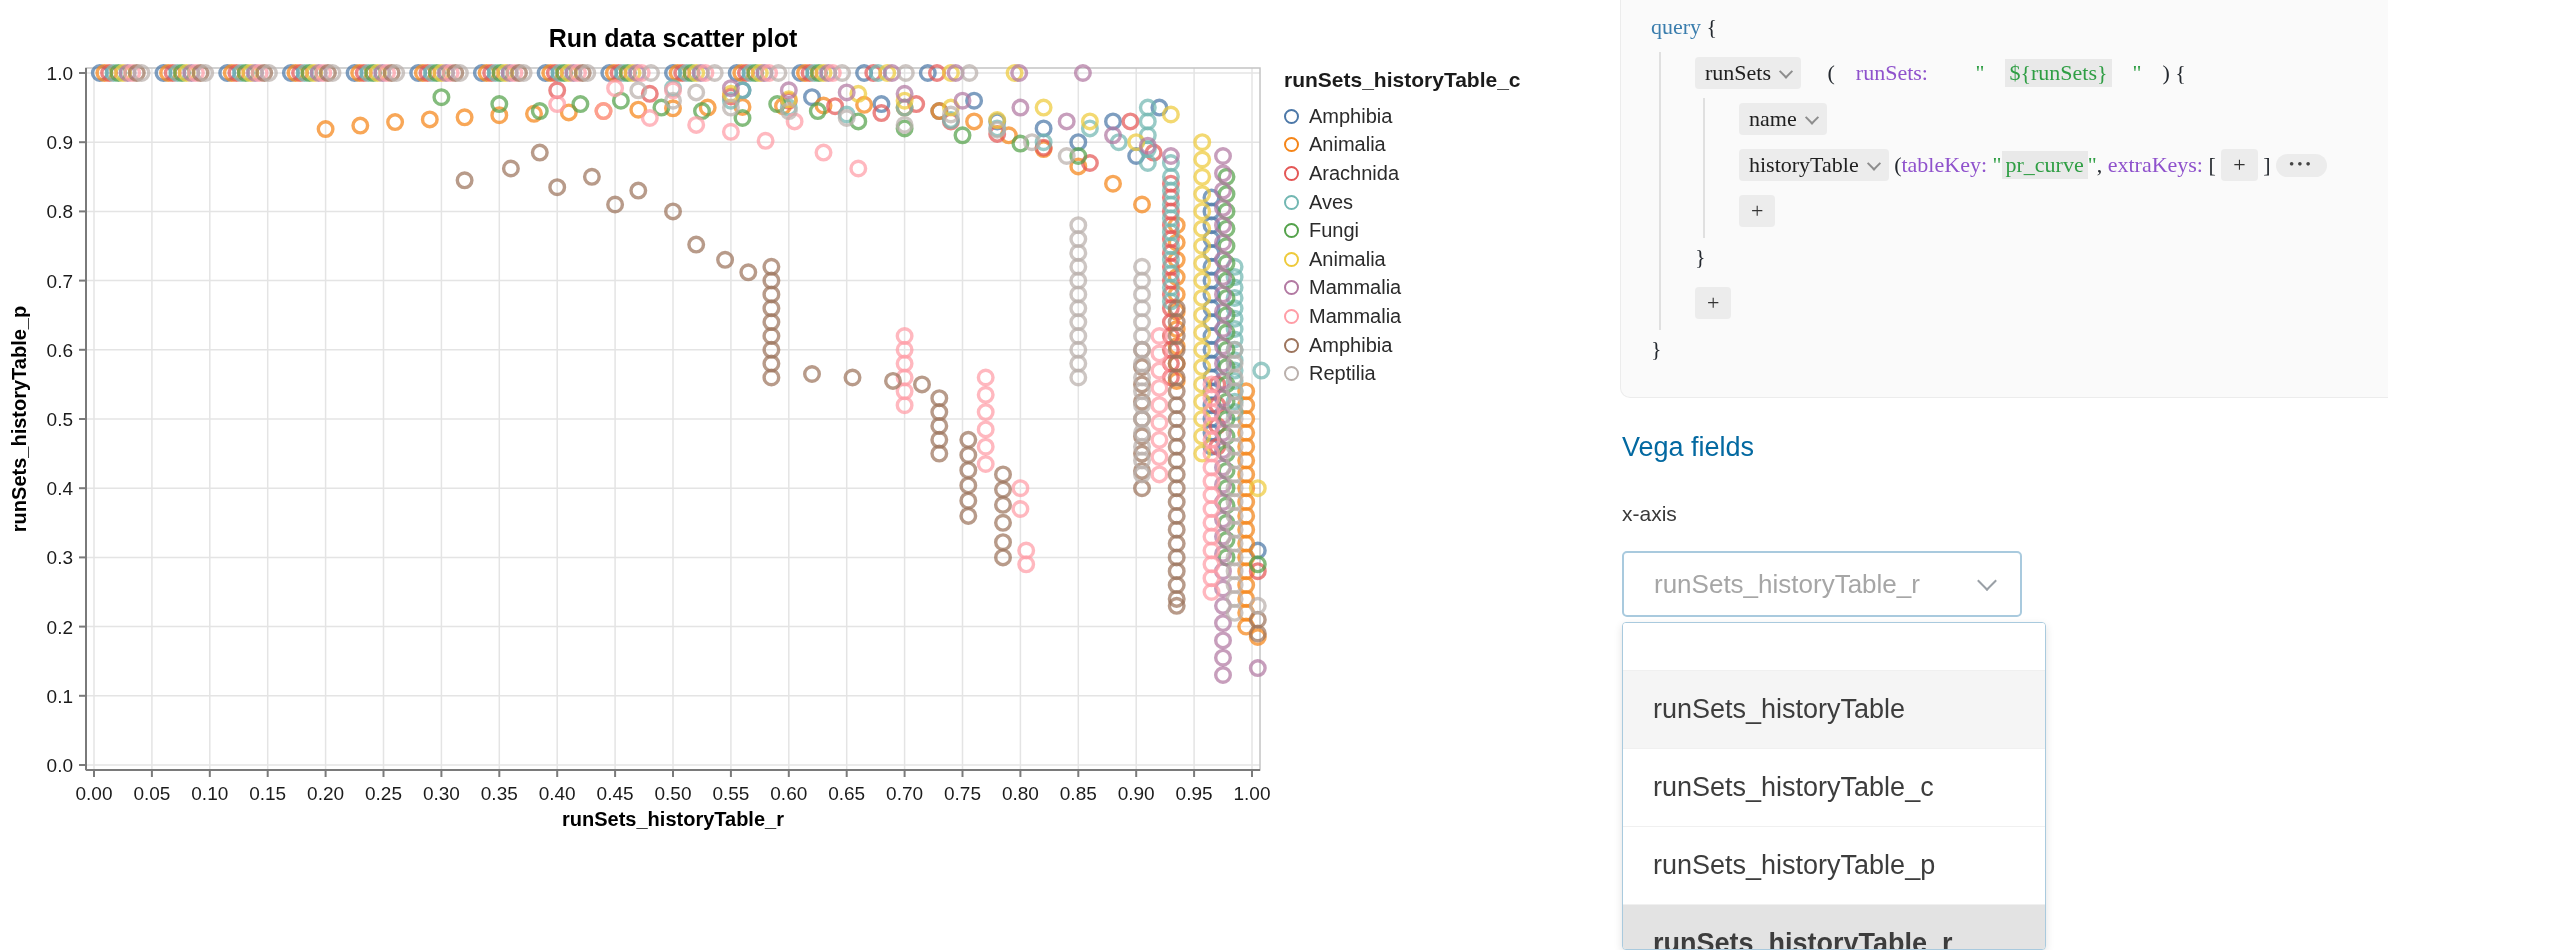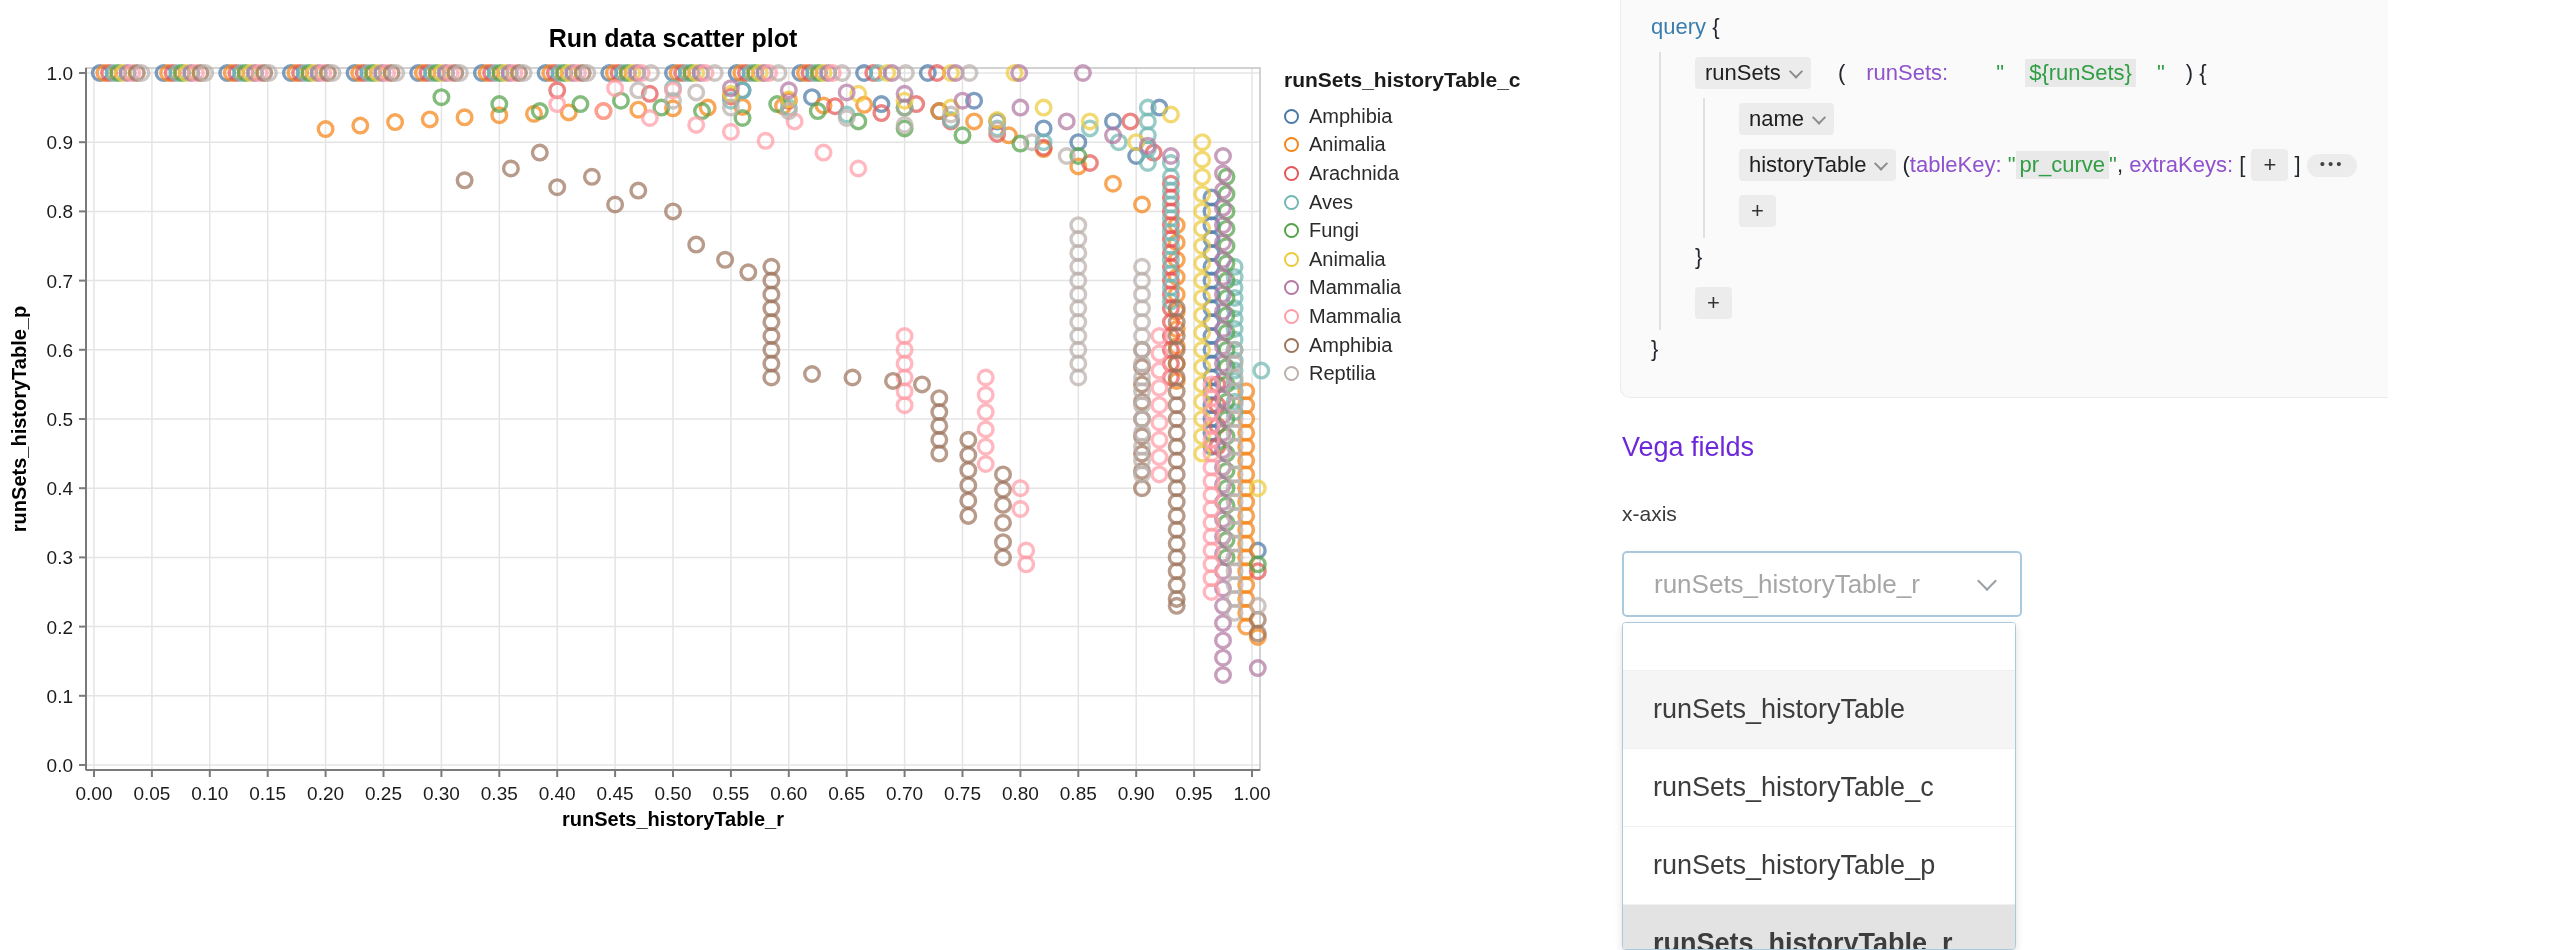--- a/index.html
+++ b/index.html
@@ -12,46 +12,46 @@
   #legend{position:absolute;left:1284px;top:68px;}
   #legend .lg-title{font-weight:bold;font-size:21px;color:#1b1b1b;margin-bottom:10px;}
   .lg-row{display:flex;align-items:center;height:28.6px;}
   .lg-ring{width:15px;height:15px;border-radius:50%;border:2.6px solid #888;box-sizing:border-box;margin-right:10px;flex:none;}
   .lg-label{font-size:20px;color:#2b2b2b;}
   
   #query-panel{
     position:absolute;left:1620px;top:0;width:768px;height:398px;
     background:#fafafa;border:1px solid #ececec;border-top:none;border-right:none;
     border-bottom-left-radius:10px;box-sizing:border-box;
-    font-family:Liberation Sans, sans-serif;font-size:22px;color:#24292f;
+    font-family:Liberation Serif, serif;font-size:22px;color:#24292f;
     padding-top:4px;overflow:hidden;
   }
   .qline{height:46px;display:flex;align-items:center;white-space:pre;position:relative;z-index:1;}
   .tok-kw{color:#3a7dad;}
   .tok-p{color:#24292f;}
   .tok-attr{color:#8f52cc;}
   .tok-str{color:#2f9e44;}
   .tok-strhl{background:#e9e9e9;color:#2f9e44;border-radius:0;padding:1px 4px;}
   .tok-chip{background:#ececec;border-radius:4px;padding:3px 10px;display:inline-flex;align-items:center;color:#202020;cursor:pointer;}
   .tok-chip .chev-icon{width:8px;height:8px;border-right:2px solid #8d8d8d;border-bottom:2px solid #8d8d8d;transform:rotate(45deg) translate(-1px,-1px);display:inline-block;margin-left:10px;}
   .tok-plus{background:#ececec;border-radius:4px;padding:3px 12px;color:#333;cursor:pointer;}
   .tok-dots{background:#ececec;border-radius:999px;padding:5px 13px 8px;color:#444;letter-spacing:3px;font-size:15px;line-height:10px;cursor:pointer;}
   .indent-guide{position:absolute;width:2px;background:#e0e0e0;z-index:0;}
   
-  #vega-heading{position:absolute;left:1622px;top:432px;font-size:27px;color:#6d28d9;}
+  #vega-heading{position:absolute;left:1622px;top:432px;font-size:27px;color:#0369a1;}
   #xaxis-label{position:absolute;left:1622px;top:502px;font-size:21px;color:#3a3a3a;}
   #xaxis-select{
     position:absolute;left:1622px;top:551px;width:400px;height:66px;
     border:2px solid #a9cade;border-radius:5px;background:#fff;
     display:flex;align-items:center;padding:0 26px 0 30px;box-sizing:border-box;cursor:pointer;
   }
   #xaxis-select .sel-val{color:#a6a6a6;font-size:26px;flex:1;}
   .sel-chev{width:12px;height:12px;border-right:2px solid #9aa0a6;border-bottom:2px solid #9aa0a6;transform:rotate(45deg);display:inline-block;margin-top:-6px;}
   #xaxis-menu{
-    position:absolute;left:1622px;top:622px;width:394px;height:328px;
+    position:absolute;left:1622px;top:622px;width:424px;height:328px;
     background:#fff;border:1px solid #a9cade;border-radius:4px;
     box-shadow:0 3px 8px rgba(0,0,0,.12);overflow:hidden;box-sizing:border-box;
   }
   .opt{display:flex;align-items:center;padding-left:30px;font-size:27px;color:#3d3d3d;
        border-bottom:1px solid #f0f0f0;height:78px;box-sizing:border-box;cursor:pointer;background:#fff;}
   .opt.empty{height:48px;}
   .opt.hover{background:#f5f5f5;}
   .opt.selected{background:#e3e3e3;font-weight:bold;}
 </style>
 </head>

